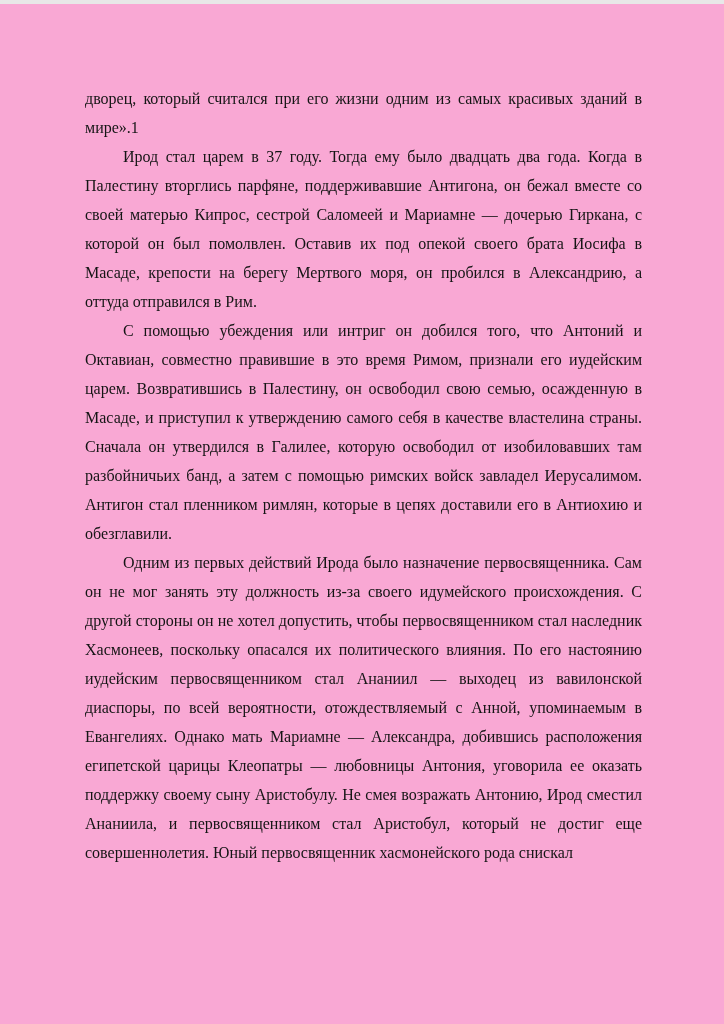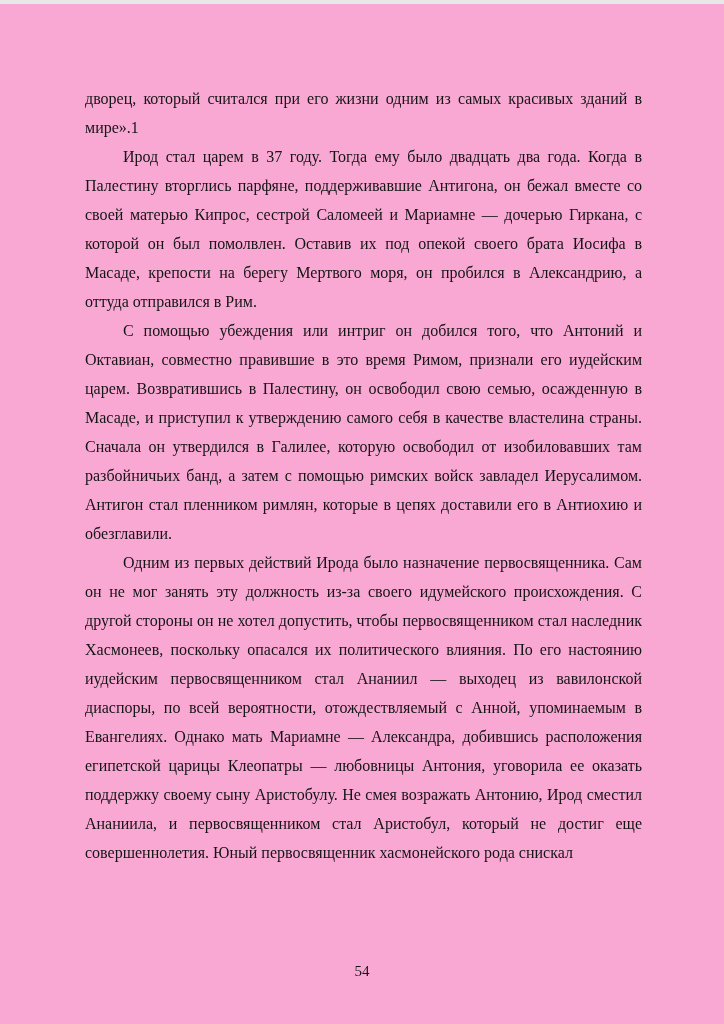--- a/index.html
+++ b/index.html
@@ -52,14 +52,13 @@
 </head>
 <body>
 
 <div class="page">
   <div class="text-block">
     <p class="no-indent">дворец, который считался при его жизни одним из самых красивых зданий в мире».1</p>
     <p>Ирод стал царем в 37 году. Тогда ему было двадцать два года. Когда в Палестину вторглись парфяне, поддерживавшие Антигона, он бежал вместе со своей матерью Кипрос, сестрой Саломеей и Мариамне — дочерью Гиркана, с которой он был помолвлен. Оставив их под опекой своего брата Иосифа в Масаде, крепости на берегу Мертвого моря, он пробился в Александрию, а оттуда отправился в Рим.</p>
     <p>С помощью убеждения или интриг он добился того, что Антоний и Октавиан, совместно правившие в это время Римом, признали его иудейским царем. Возвратившись в Палестину, он освободил свою семью, осажденную в Масаде, и приступил к утверждению самого себя в качестве властелина страны. Сначала он утвердился в Галилее, которую освободил от изобиловавших там разбойничьих банд, а затем с помощью римских войск завладел Иерусалимом. Антигон стал пленником римлян, которые в цепях доставили его в Антиохию и обезглавили.</p>
     <p>Одним из первых действий Ирода было назначение первосвященника. Сам он не мог занять эту должность из-за своего идумейского происхождения. С другой стороны он не хотел допустить, чтобы первосвященником стал наследник Хасмонеев, поскольку опасался их политического влияния. По его настоянию иудейским первосвященником стал Ананиил — выходец из вавилонской диаспоры, по всей вероятности, отождествляемый с Анной, упоминаемым в Евангелиях. Однако мать Мариамне — Александра, добившись расположения египетской царицы Клеопатры — любовницы Антония, уговорила ее оказать поддержку своему сыну Аристобулу. Не смея возражать Антонию, Ирод сместил Ананиила, и первосвященником стал Аристобул, который не достиг еще совершеннолетия. Юный первосвященник хасмонейского рода снискал</p>
   </div>
-  <div class="page-number">54</div>
 </div>
 
 </body></html>

